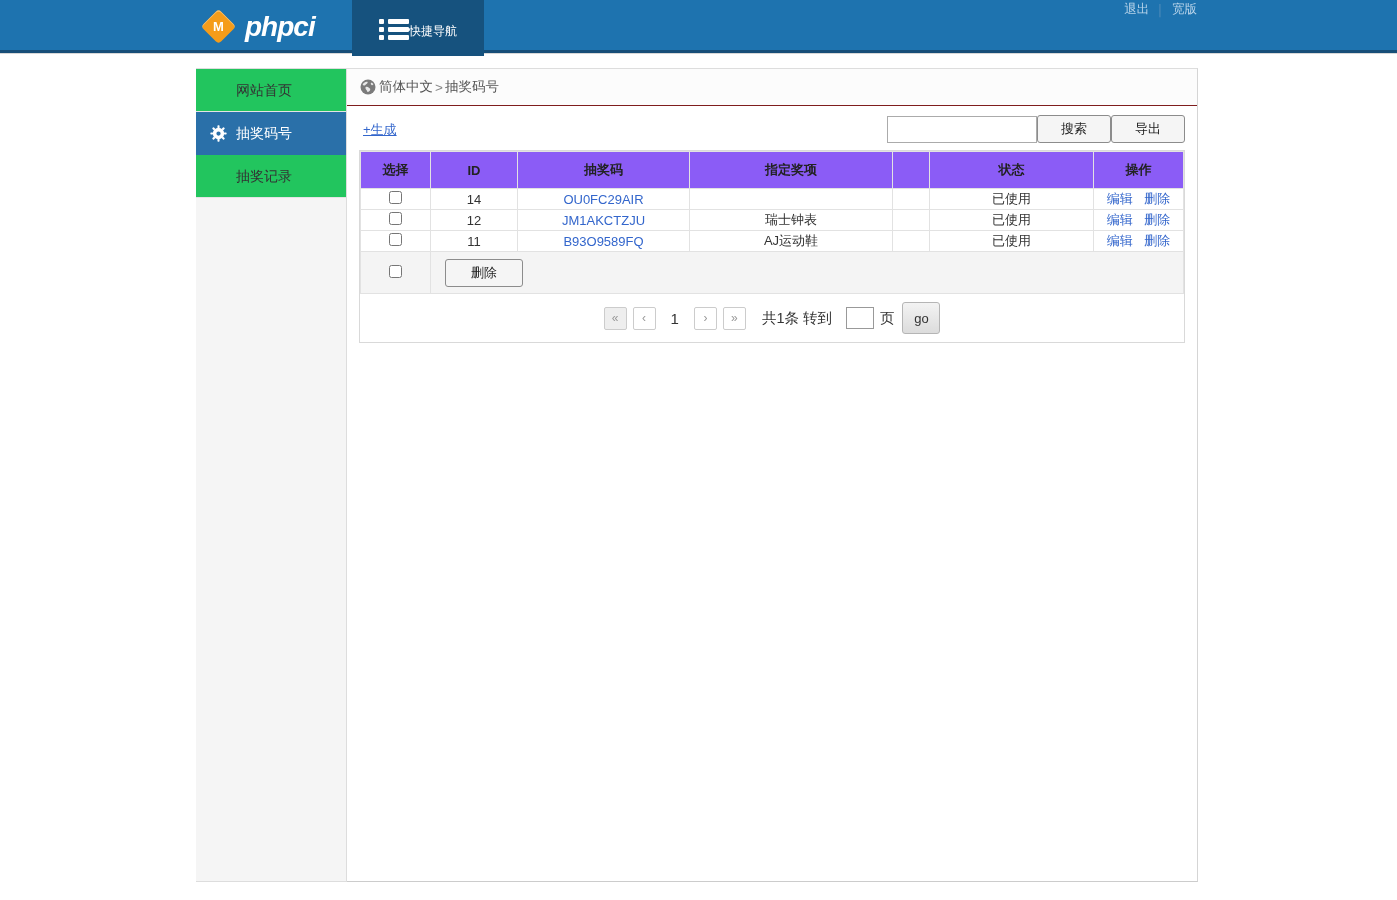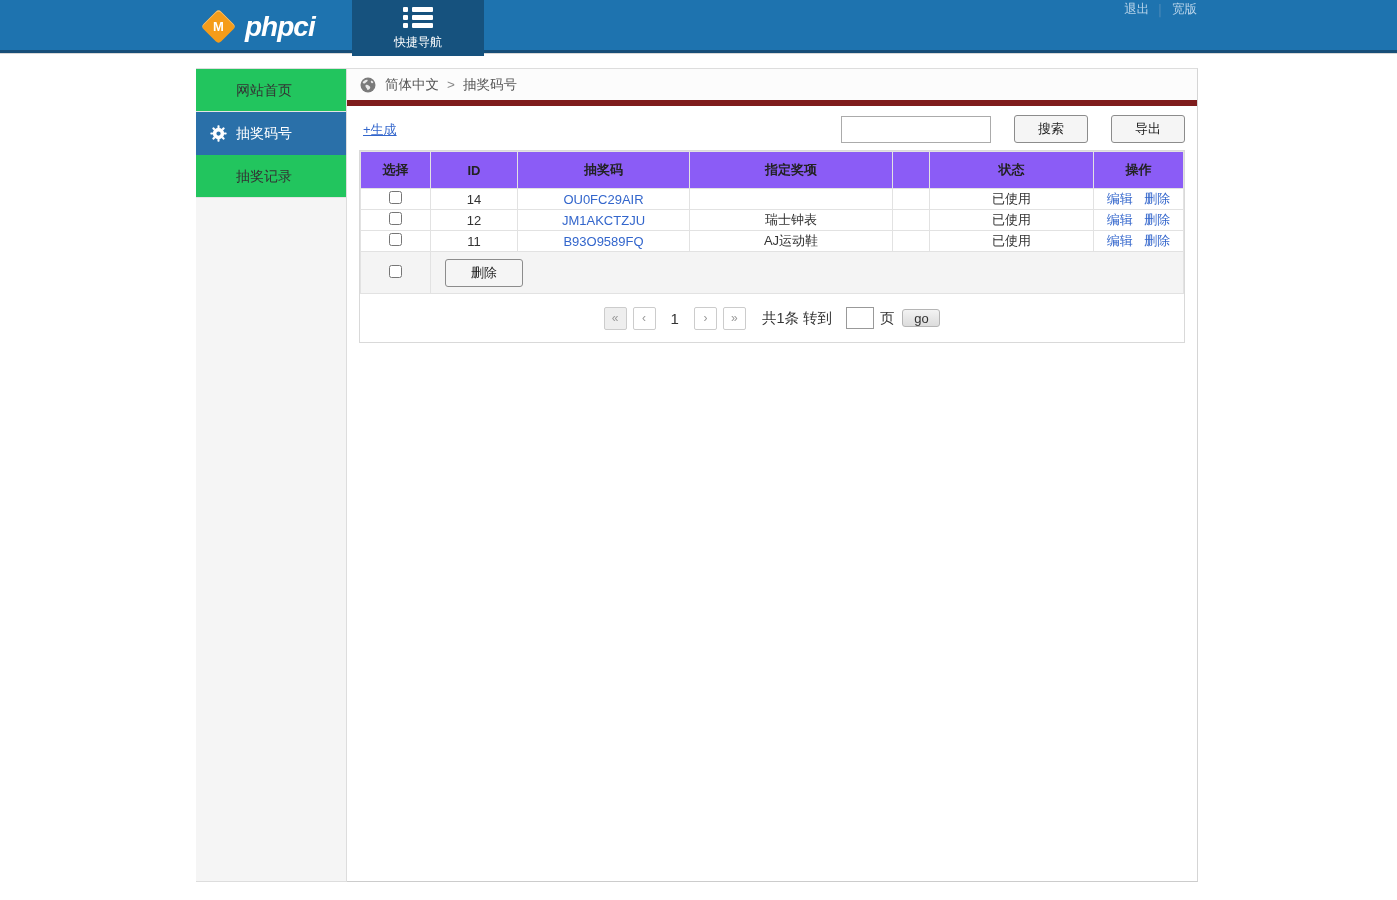--- a/index.html
+++ b/index.html
@@ -9,21 +9,21 @@
   
   .topbar { position:relative; height:53px; background:#1e73af; border-bottom:3px solid #174e78; }
   .topbar-shadow { height:1px; background:#d8d8d8; }
   .logo { position:absolute; left:206px; top:0; height:53px; display:flex; align-items:center; gap:14px; }
   .logo-diamond { width:25px; height:25px; background:#f59c1a; transform:rotate(45deg);
     border-radius:4px; display:flex; align-items:center; justify-content:center;
     box-shadow:inset 1px 1px 0 rgba(255,255,255,.35); }
   .logo-diamond span { transform:rotate(-45deg); color:#fff; font-weight:bold; font-size:13px; }
   .logo-text { color:#fff; font-size:28px; font-weight:bold; font-style:italic; letter-spacing:-1px; }
   .quicknav { position:absolute; left:352px; top:0; width:132px; height:56px; background:#16527e;
-    display:flex; flex-direction:column; align-items:center; justify-content:center; cursor:pointer; }
+    display:flex; flex-direction:row; align-items:center; justify-content:center; cursor:pointer; }
   .list-icon { display:flex; flex-direction:column; gap:3px; margin-top:2px; }
   .list-icon .row { display:flex; align-items:center; gap:4px; }
   .list-icon .dot { width:5px; height:5px; background:#fff; border-radius:1px; }
   .list-icon .bar { width:21px; height:5px; background:#fff; border-radius:1px; }
   .quicknav-label { color:#fff; font-size:12px; margin-top:6px; }
   .top-links { position:absolute; top:1px; right:200px; display:flex; align-items:center; gap:8px;
     font-size:12.5px; }
   .top-links a { color:#b9d4ea; text-decoration:none; }
   .top-links .sep { color:#5e93bc; font-size:11px; }
 
@@ -35,29 +35,29 @@
     border-bottom:1px solid #ddd; }
   .side-item { position:relative; height:43px; line-height:43px; padding-left:40px; font-size:14px;
     color:#333; background:#22c55e; border-bottom:1px solid #e4e4e4; cursor:pointer; }
   .side-item.active { background:#2a70a9; color:#fff; border-bottom-color:#2a70a9; }
   .side-item .gear { position:absolute; left:14px; top:13px; display:none; line-height:0; }
   .side-item.active .gear { display:block; }
 
   
   .main { flex:1; background:#fff; border-top:1px solid #ddd; border-right:1px solid #d5d5d5;
     border-bottom:1px solid #ccc; }
-  .breadcrumb { height:37px; background:#fcfcfc; border-bottom:6px solid #7f1d1d;
-    display:flex; align-items:center; gap:8px; padding-left:12px; font-size:13.5px; color:#555; }
+  .breadcrumb { height:37px; background:#fcfcfc; border-bottom:1px solid #7f1d1d;
+    display:flex; align-items:center; gap:2px; padding-left:12px; font-size:13.5px; color:#555; }
   .breadcrumb .sep { color:#888; }
 
   
   .toolbar { position:relative; height:44px; padding:0 12px; }
   .gen-link { position:absolute; left:16px; top:15px; font-size:13px; color:#3366cc;
     text-decoration:underline; }
-  .search-area { position:absolute; right:12px; top:9px; display:flex; align-items:center; gap:23px; }
+  .search-area { position:absolute; right:12px; top:9px; display:flex; align-items:center; gap:0; }
   .search-input { width:150px; height:27px; border:1px solid #ababab; padding:0 6px; font-size:13px; }
   .btn { height:28px; min-width:74px; background:#f5f5f5; border:1px solid #8c8c8c; border-radius:3px;
     font-size:13px; color:#222; cursor:pointer; font-family:inherit; }
 
   
   .table-box { margin:0 12px; border:1px solid #d9d9d9; }
   table { width:100%; border-collapse:collapse; table-layout:fixed; }
   th, td { border:1px solid #e2e2e2; text-align:center; font-size:13px; }
   th { height:37px; background:#8b5cf6; font-weight:bold; color:#222; }
   td { height:21px; color:#333; }
@@ -72,21 +72,21 @@
   .pagination { height:48px; display:flex; align-items:center; justify-content:center; gap:6px;
     font-size:14px; }
   .pg-btn { width:23px; height:23px; border:1px solid #ccc; background:#fff; color:#999;
     font-size:12px; line-height:21px; text-align:center; cursor:pointer; border-radius:2px;
     font-family:inherit; padding:0; }
   .pg-btn.dim { background:#eee; }
   .pg-current { margin:0 9px; font-size:15px; color:#333; }
   .pg-total { margin-left:10px; color:#333; font-size:14.5px; }
   .pg-input { width:28px; height:22px; border:1px solid #999; margin-left:8px; text-align:center; }
   .pg-unit { font-size:14.5px; }
-  .go-btn { width:38px; height:18px; background:linear-gradient(#f3f3f3,#dcdcdc); border:1px solid #b5b5b5;
+  .go-btn { width:38px; height:32px; background:linear-gradient(#f3f3f3,#dcdcdc); border:1px solid #b5b5b5;
     border-radius:3px; font-size:13px; color:#333; cursor:pointer; margin-left:2px; font-family:inherit; }
 </style>
 </head>
 <body>
 
 <div class="topbar">
   <div class="logo">
     <div class="logo-diamond">
       <span>M</span>
     </div>

